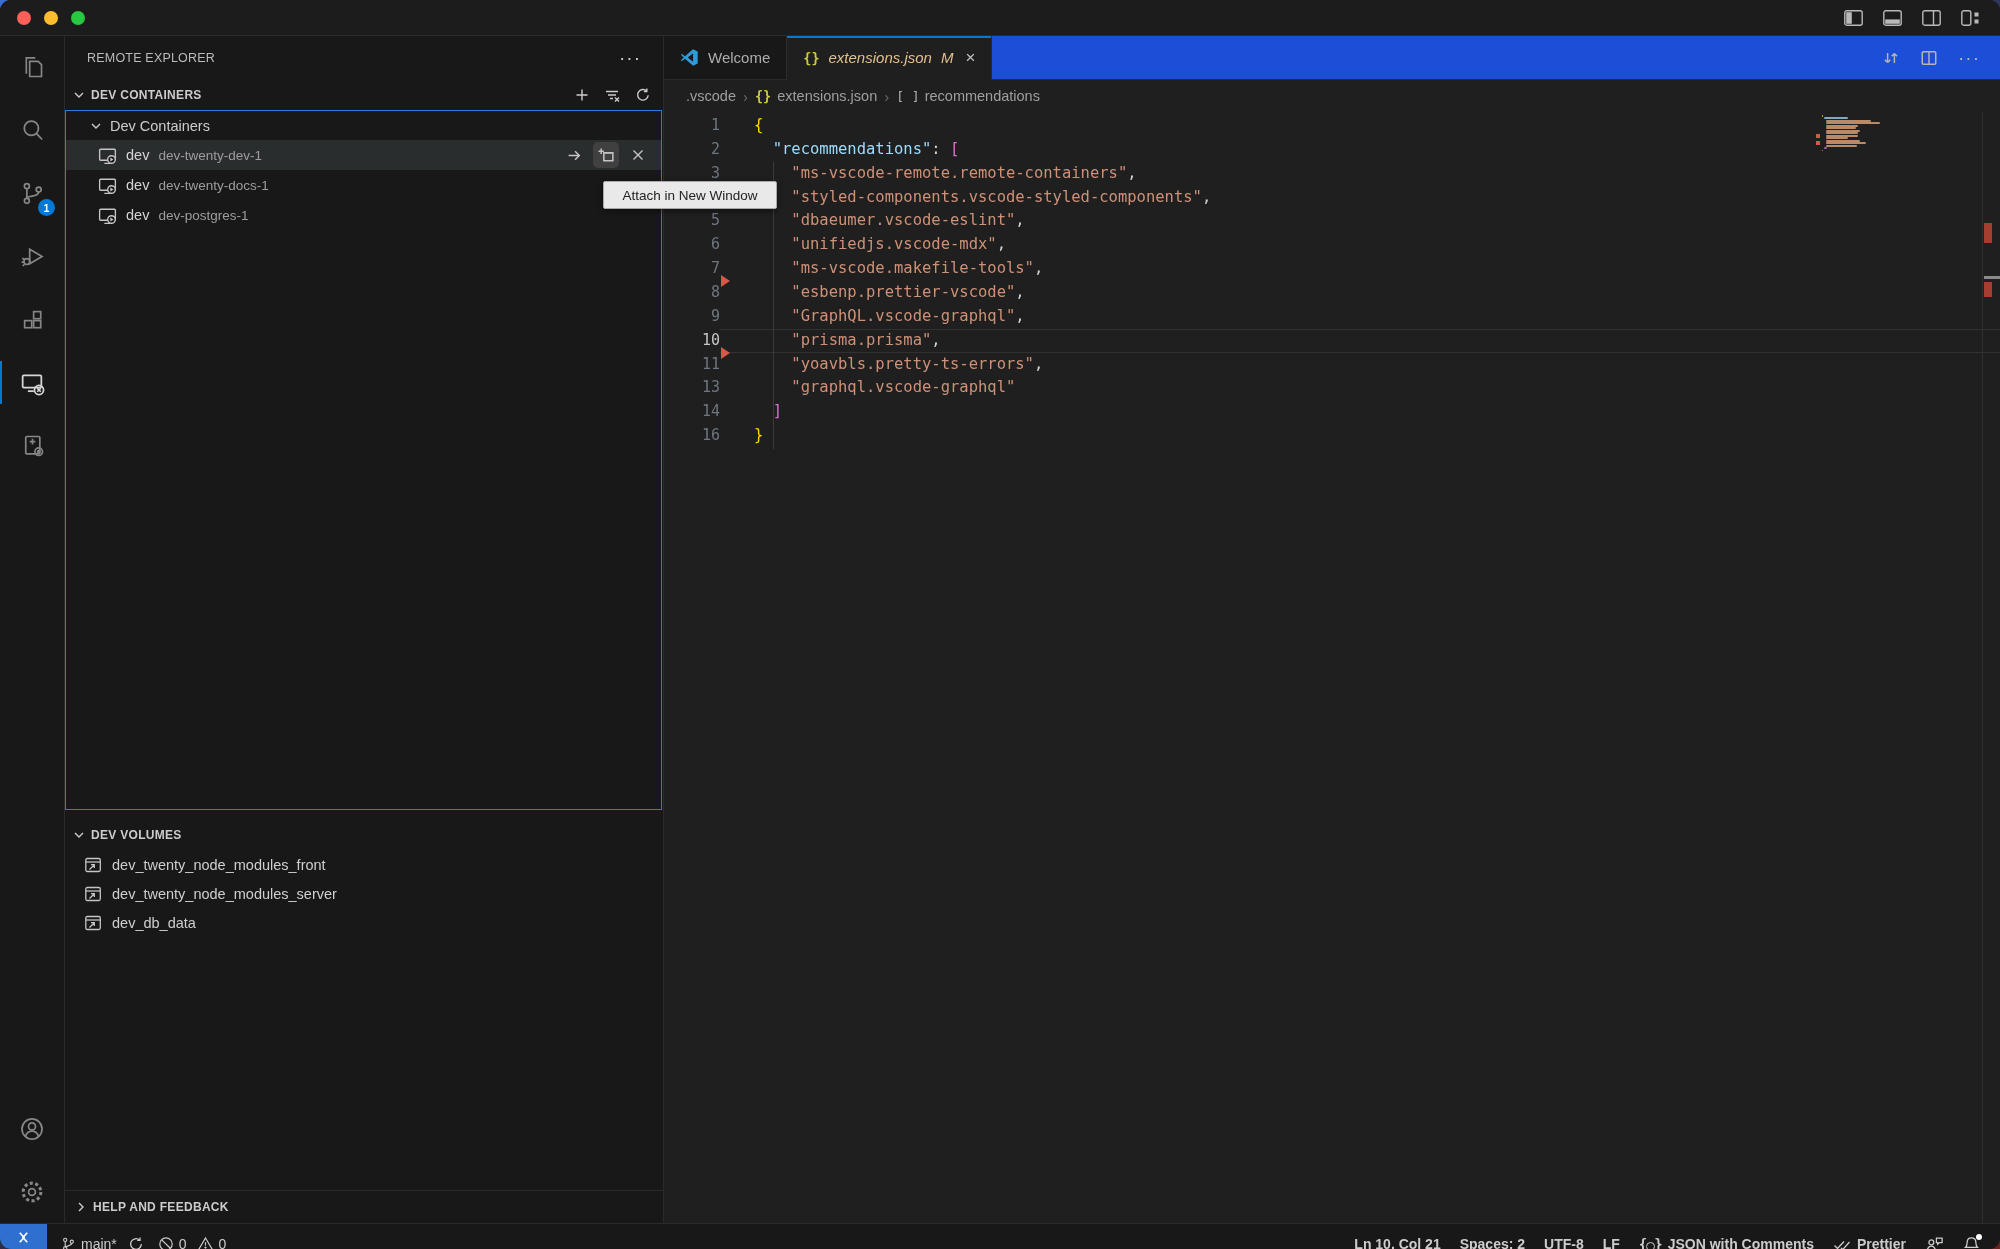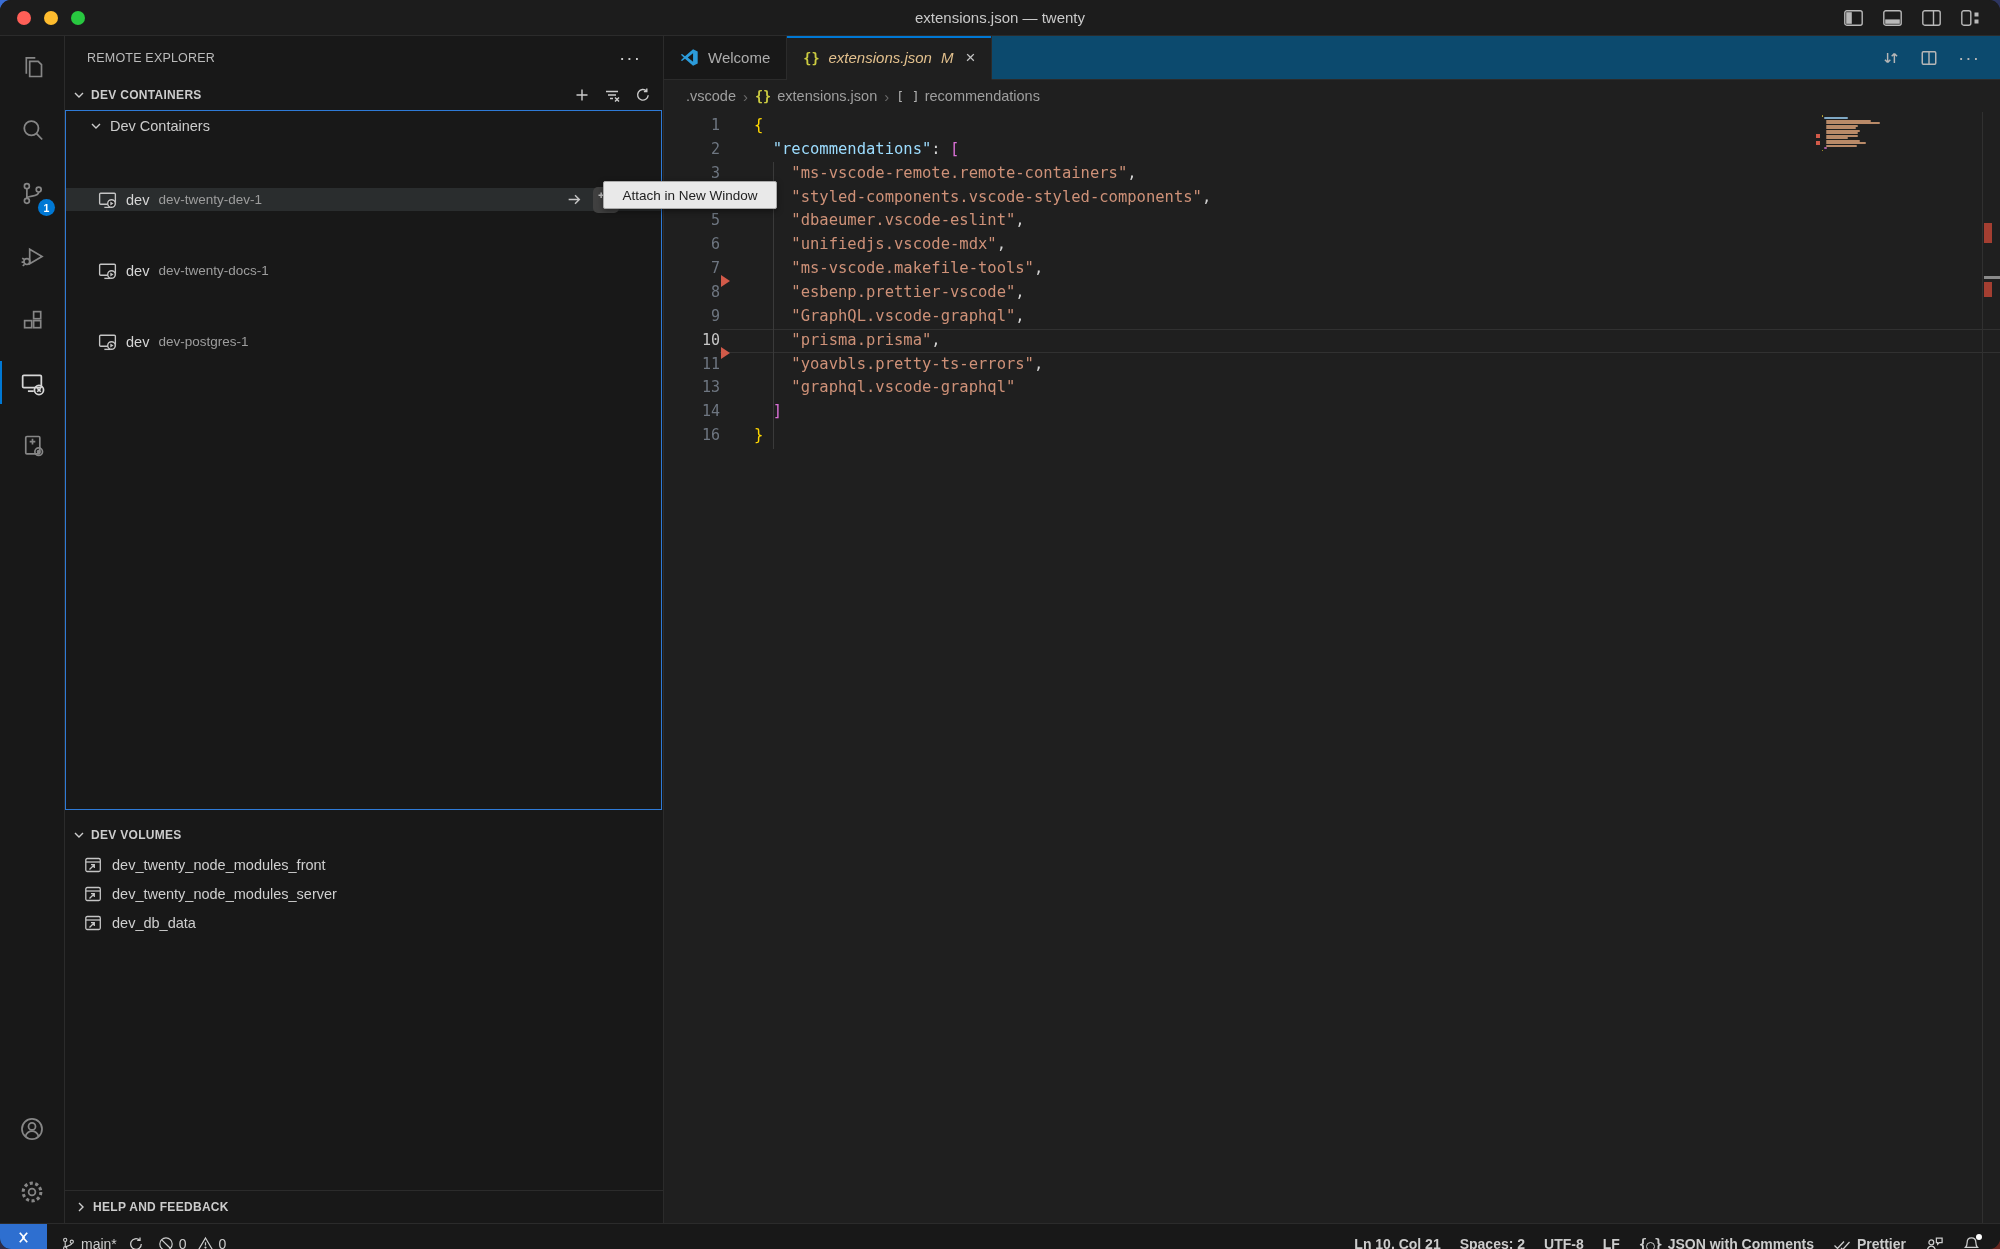--- a/index.html
+++ b/index.html
@@ -36,37 +36,37 @@
   .sidebar{width:598px;background:#181818;border-right:1px solid #2b2b2b;display:flex;flex-direction:column;flex-shrink:0;font-size:14.5px;}
   .sb-title-row{height:44px;display:flex;align-items:center;padding:0 22px;flex-shrink:0;}
   .sb-title{font-size:12.5px;color:#bbbbbb;letter-spacing:.2px;}
   .sb-more{margin-left:auto;color:#cccccc;font-size:19px;letter-spacing:1px;line-height:10px;}
   .section-header{height:30px;display:flex;align-items:center;padding:0 12px 0 6px;flex-shrink:0;color:#cccccc;}
   .section-label{font-weight:bold;font-size:12px;letter-spacing:.3px;margin-left:4px;}
   .section-actions{margin-left:auto;display:flex;gap:14px;color:#cccccc;align-items:center;}
   .tree-box{height:698px;border:1px solid #2e7ad6;margin:0 1px 0 0;overflow:hidden;flex-shrink:0;}
   .tree-group-header{height:29px;display:flex;align-items:center;padding-left:22px;color:#cccccc;}
   .tree-group-header .lbl{margin-left:6px;}
-  .tree-row{height:23px;display:flex;align-items:center;padding-left:31px;color:#d5d5d5;position:relative;margin-top:48px;}
+  .tree-row{height:30px;display:flex;align-items:center;padding-left:31px;color:#d5d5d5;position:relative;}
   .tree-row.hovered{background:#2a2d2e;}
   .tree-row .name{margin-left:8px;}
   .tree-row .desc{margin-left:9px;color:#9d9d9d;font-size:13.5px;}
   .row-actions{position:absolute;right:10px;top:0;bottom:0;display:flex;align-items:center;gap:6px;color:#c5c5c5;}
   .row-action{width:26px;height:26px;display:flex;align-items:center;justify-content:center;border-radius:5px;}
   .row-action.hovered-action{background:#404040;}
   .volumes-header{margin-top:10px;}
   .vol-row{height:29px;display:flex;align-items:center;padding-left:18px;color:#cfcfcf;}
   .vol-row .lbl{margin-left:9px;}
   .sb-spacer{flex:1;}
   .help-row{height:32px;border-top:1px solid #2b2b2b;display:flex;align-items:center;padding-left:8px;flex-shrink:0;}
   .help-row .section-label{margin-left:4px;}
   .chev{flex-shrink:0;color:#cccccc;}
   
   .editor{flex:1;display:flex;flex-direction:column;background:#1f1f1f;min-width:0;}
-  .tabbar{height:43px;background:#0c4a6e;display:flex;border-bottom:1px solid #2b2b2b;flex-shrink:0;}
+  .tabbar{height:43px;background:#1d4ed8;display:flex;border-bottom:1px solid #2b2b2b;flex-shrink:0;}
   .tab{display:flex;align-items:center;padding:0 16px;border-right:1px solid #2b2b2b;font-size:15px;position:relative;}
   .tab .tab-label{margin-left:9px;}
   .tab.inactive{color:#adadad;background:#181818;}
   .tab.active{background:#1f1f1f;color:#e2c08d;margin-bottom:-1px;border-bottom:1px solid #1f1f1f;}
   .tab.active::before{content:"";position:absolute;top:0;left:0;right:0;height:2px;background:#0078d4;}
   .tab.active .tab-label{font-style:italic;}
   .tab .mod-badge{margin-left:9px;font-style:italic;color:#e2c08d;}
   .tab .close{margin-left:12px;color:#c5c5c5;font-size:17px;font-style:normal;}
   .json-glyph{color:#cbcb41;font-family:"DejaVu Sans Mono",monospace;font-weight:bold;font-size:13.5px;}
   .tab-actions{margin-left:auto;display:flex;align-items:center;gap:20px;padding-right:20px;color:#b6b6b6;}
@@ -107,21 +107,20 @@
 <body>
 
 <div class="window">
 
   <div class="titlebar">
     <div class="traffic">
       <span class="tl red"></span>
       <span class="tl yellow"></span>
       <span class="tl green"></span>
     </div>
-    <span class="win-title">extensions.json — twenty</span>
     <div class="win-controls">
       <span>
           <svg width="19" height="16" viewBox="0 0 19 16">
             <rect x="0.8" y="0.8" width="17.4" height="14.4" rx="2" fill="none" stroke="currentColor" stroke-width="1.4"></rect>
             <rect x="2.2" y="2.2" width="5.6" height="11.6" fill="currentColor"></rect>
           </svg>
         </span>
       <span>
           <svg width="19" height="16" viewBox="0 0 19 16">
             <rect x="0.8" y="0.8" width="17.4" height="14.4" rx="2" fill="none" stroke="currentColor" stroke-width="1.4"></rect>

